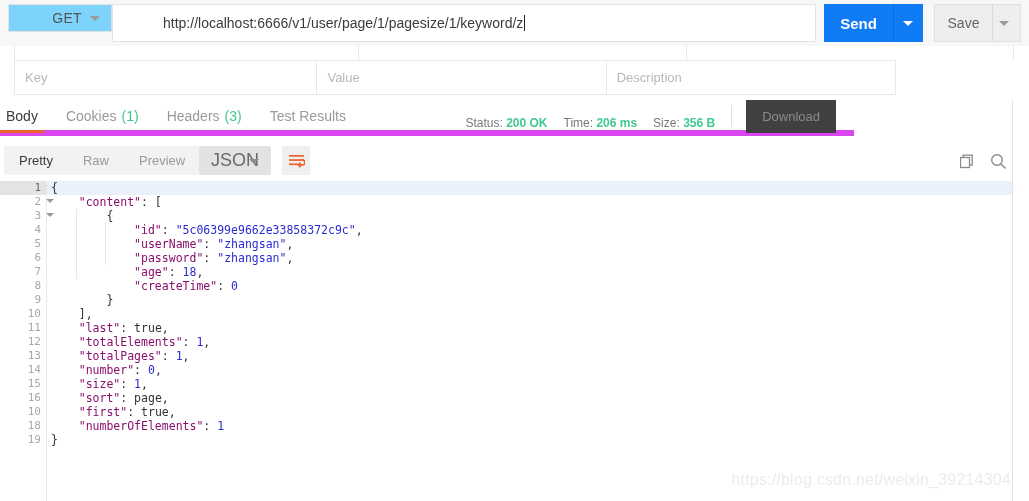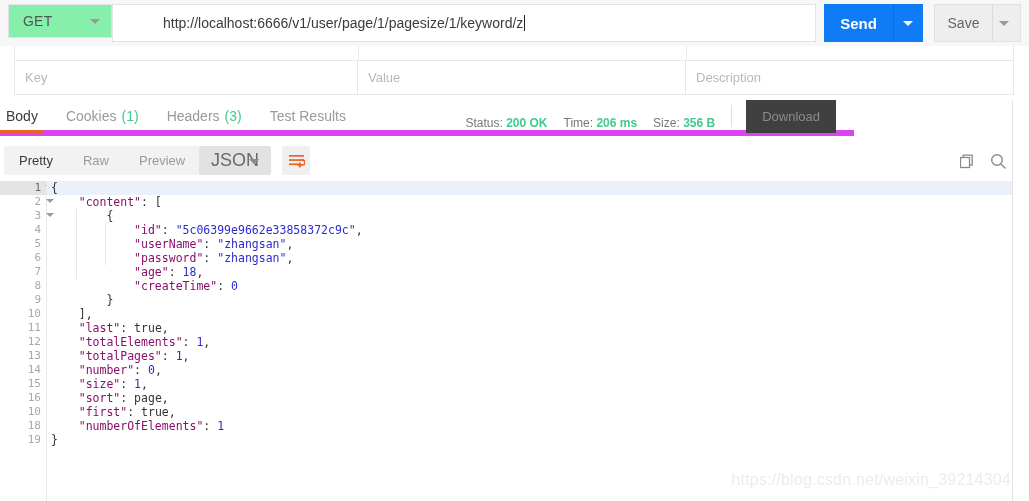--- a/index.html
+++ b/index.html
@@ -18,26 +18,27 @@
 
   
   .req-bar {
     position: absolute; left: 0; top: 0;
     width: 1029px; height: 46px;
     background: #f7f7f7;
     display: flex; align-items: center;
   }
   .method-select {
     position: absolute; left: 8px; top: 4px;
-    width: 104px; height: 34px;
-    background: #86efac;
+    width: 104px; height: 28px;
+    background: #7dd3fc;
     border: 1px solid #e3e3e3;
     border-right: 1px solid #dcdcdc;
     display: flex; align-items: center;
     cursor: pointer;
+    justify-content: center;
   }
   .method-label {
     font-size: 14px; color: #555; margin-left: 14px;
     letter-spacing: .2px;
   }
   .caret {
     position: absolute; right: 11px; top: 50%;
     margin-top: -2px;
     width: 0; height: 0;
     border-left: 5px solid transparent;
@@ -111,21 +112,21 @@
     position: absolute; left: 14px; top: 0;
     width: 1000px; height: 14px;
     border-left: 1px solid #e8e8e8;
     border-right: 1px solid #e8e8e8;
     background: #ffffff;
   }
   .stub-div1 { position:absolute; left: 343px; top:0; width:1px; height:14px; background:#e8e8e8; }
   .stub-div2 { position:absolute; left: 671px; top:0; width:1px; height:14px; background:#e8e8e8; }
   .params-row {
     position: absolute; left: 14px; top: 14px;
-    width: 1000px; height: 35px;
+    width: 882px; height: 35px;
     border: 1px solid #e8e8e8;
     display: flex;
   }
   .params-cell {
     height: 33px;
     display: flex; align-items: center;
     font-size: 13px; color: #b8b8b8;
     padding-left: 10px;
     border-right: 1px solid #e8e8e8;
     cursor: text;

